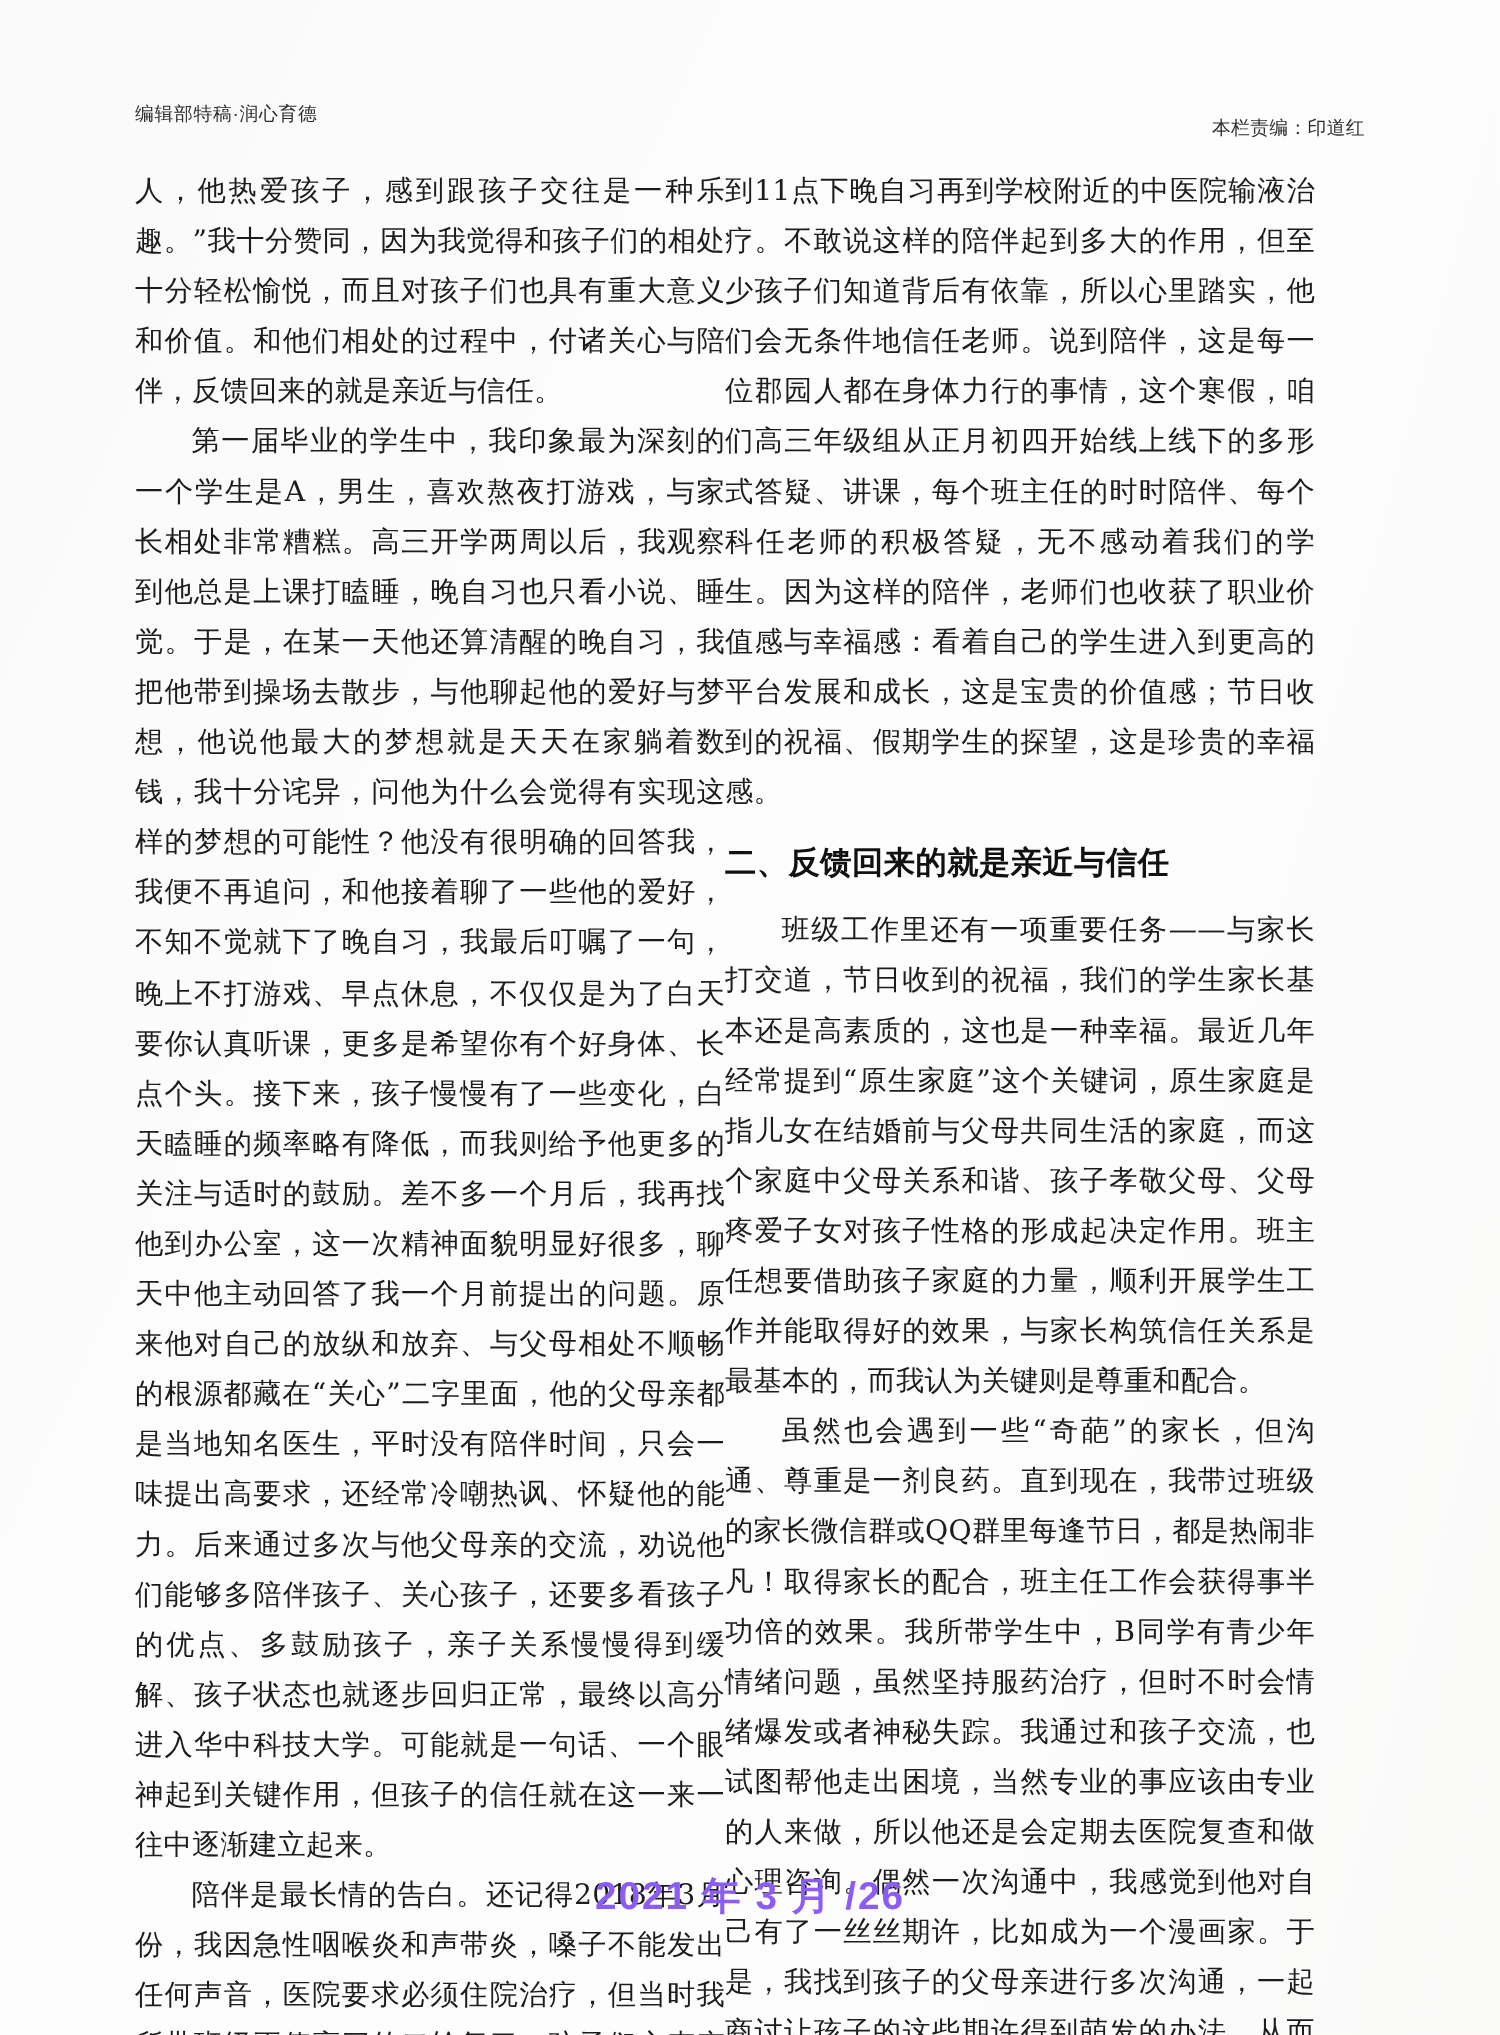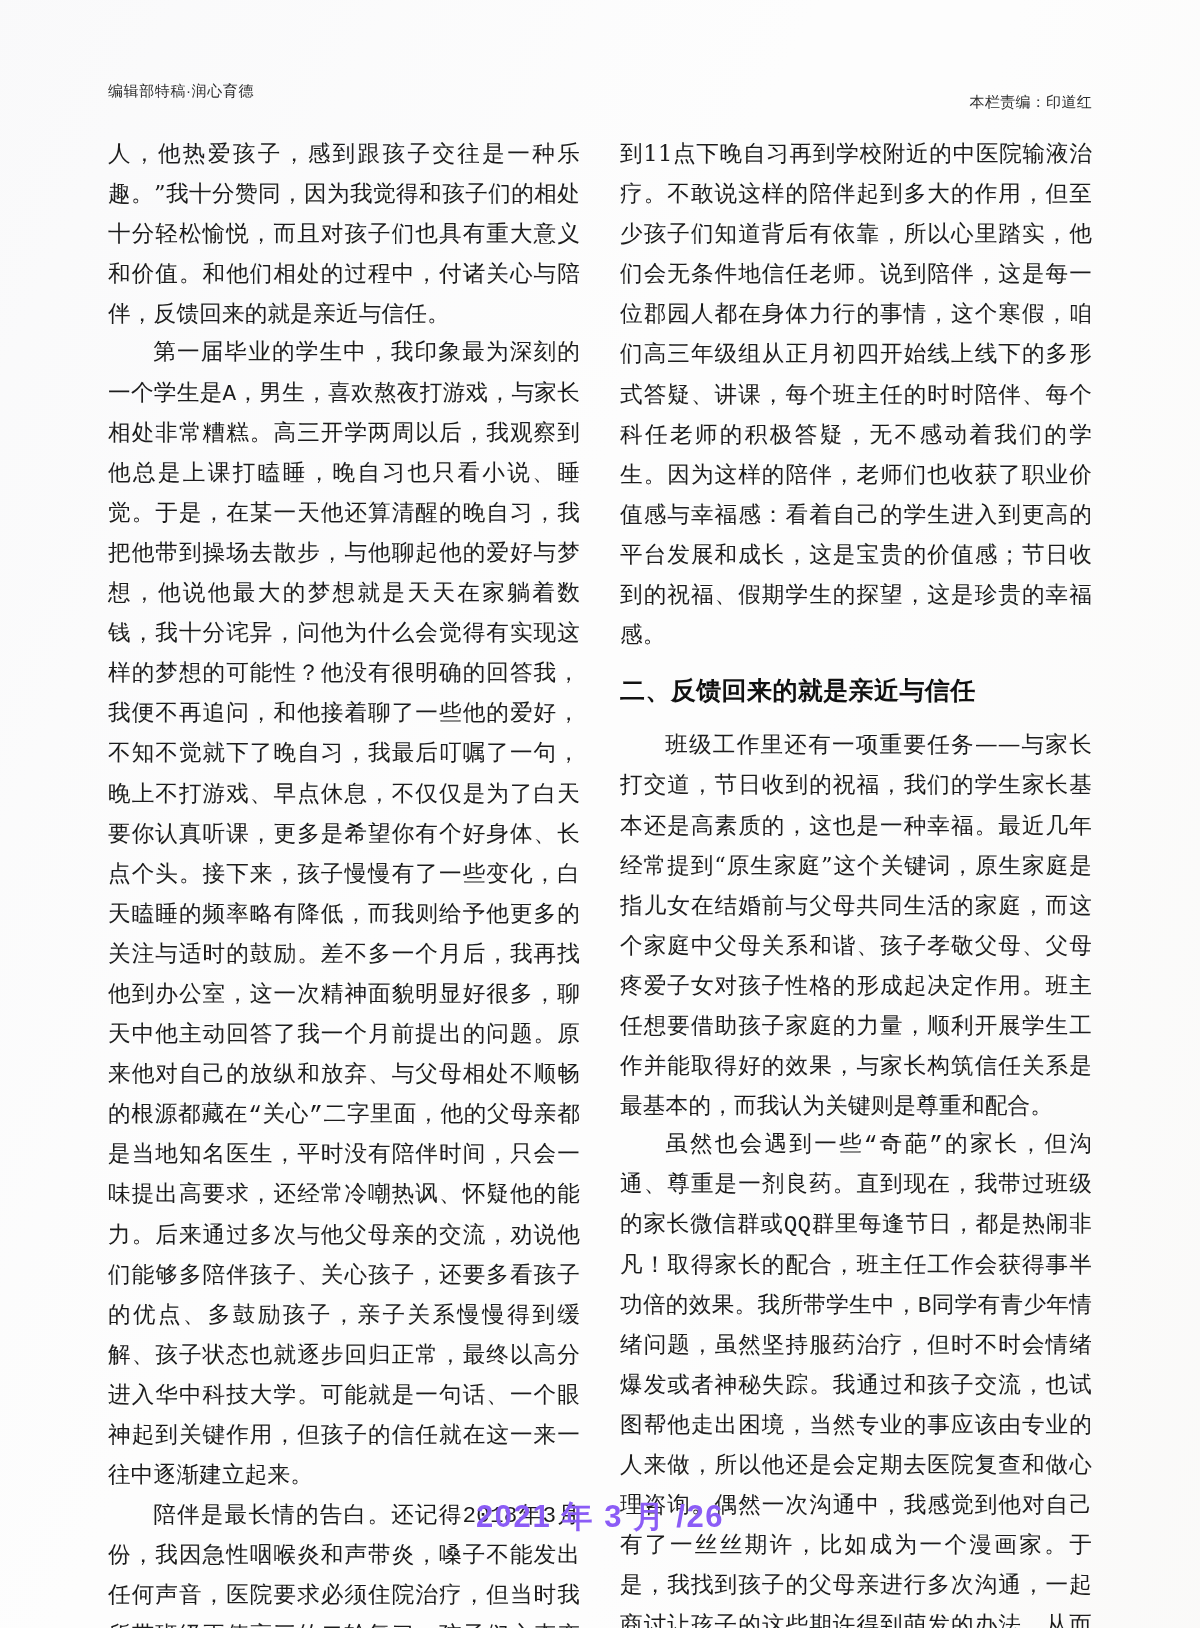--- a/index.html
+++ b/index.html
@@ -56,21 +56,20 @@
   .runhead-right { letter-spacing: 0.3px; margin-top: 11px; }
 
   
   .columns {
     position: absolute;
     left: 108px;
     top: 133px;
     width: 984px;
     height: 1330px;
     display: flex;
-    gap: 40px;
   }
   .col {
     width: 472px;
     position: relative;
   }
 
   
   .para {
     font-family: "DejaVu Serif", "Liberation Serif", serif;
     font-size: 22.6px;
@@ -78,21 +77,21 @@
     color: #1c1c1c;
     text-align: justify;
     text-justify: inter-character;
     text-align-last: left;
     margin: 0;
     letter-spacing: 0.2px;
     filter: blur(0.28px);
     -webkit-font-smoothing: antialiased;
   }
   .para.indent { text-indent: 2em; }
-  .para + .para { margin-top: 0; font-family: Liberation Mono, monospace; }
+  .para + .para { margin-top: 0; }
 
   
   .section-heading {
     font-family: "Liberation Sans", "DejaVu Sans", sans-serif;
     font-weight: bold;
     font-size: 25px;
     line-height: 40.1px;
     color: #111;
     margin: 16px 0 14px 0;
     letter-spacing: 0.4px;

